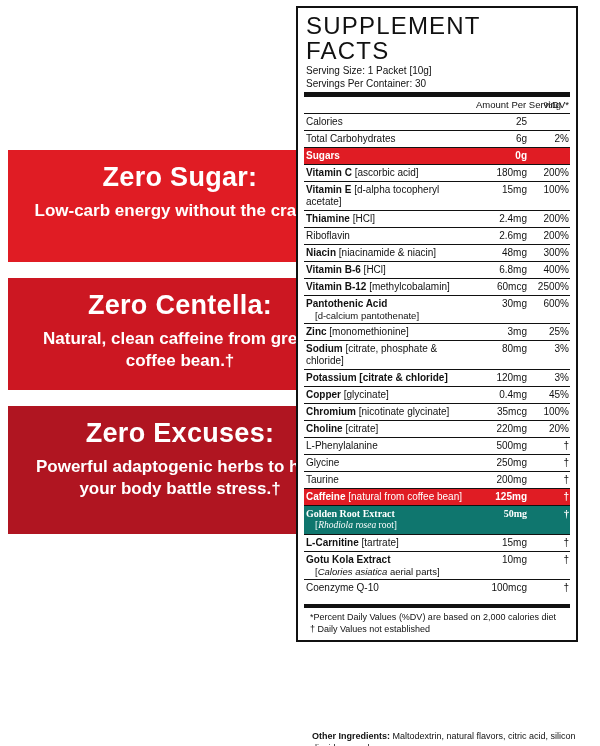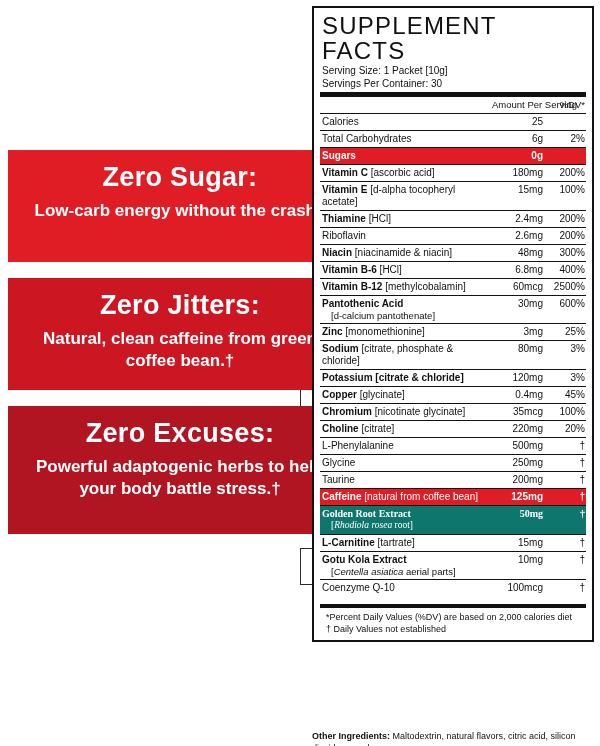--- a/index.html
+++ b/index.html
@@ -51,21 +51,21 @@
   }
   .connector-v {
     position: absolute;
     background: #2b2b2b;
     width: 1px;
   }
 
   
   .panel {
     position: absolute;
-    left: 312px;
+    left: 296px;
     top: 6px;
     width: 282px;
     border: 2px solid #111;
     background: #fff;
     padding: 4px 6px 5px 6px;
   }
   .panel-title {
     font-size: 24px;
     font-weight: 400;
     letter-spacing: 1.2px;
@@ -143,21 +143,21 @@
 <div class="connector" style="left:300px; top:548px; width:14px;"></div>
 <div class="connector-v" style="left:300px; top:548px; height:36px;"></div>
 <div class="connector" style="left:300px; top:584px; width:14px;"></div>
 
 <div class="callouts">
   <div class="callout c1">
     <div class="headline">Zero Sugar:</div>
     <div class="sub">Low-carb energy without the crash†</div>
   </div>
   <div class="callout c2">
-    <div class="headline">Zero Jitters:</div>
+    <div class="headline">Zero Centella:</div>
     <div class="sub">Natural, clean caffeine from green coffee bean.†</div>
   </div>
   <div class="callout c3">
     <div class="headline">Zero Excuses:</div>
     <div class="sub">Powerful adaptogenic herbs to help your body battle stress.†</div>
   </div>
 </div>
 
 <div class="panel">
   <div class="panel-title">SUPPLEMENT FACTS</div>
@@ -281,21 +281,21 @@
           <td class="nm"><span class="bold">Golden Root Extract</span><span class="sub2" style="padding-left: 9px;">[<span class="ital">Rhodiola rosea</span> root]</span></td>
           <td class="amt">50mg</td>
           <td class="dv">†</td>
         </tr>
         <tr>
           <td class="nm"><span class="bold">L-Carnitine</span><span style="font-weight: 400;"> [tartrate]</span></td>
           <td class="amt">15mg</td>
           <td class="dv">†</td>
         </tr>
         <tr>
-          <td class="nm"><span class="bold">Gotu Kola Extract</span><span class="sub2" style="padding-left: 9px;">[<span class="ital">Centella asiatica</span> aerial parts]</span></td>
+          <td class="nm"><span class="bold">Gotu Kola Extract</span><span class="sub2" style="padding-left: 9px;">[<span class="ital">Calories asiatica</span> aerial parts]</span></td>
           <td class="amt">10mg</td>
           <td class="dv">†</td>
         </tr>
         <tr>
           <td class="nm"><span class="">Coenzyme Q-10</span></td>
           <td class="amt">100mcg</td>
           <td class="dv">†</td>
         </tr>
       </tbody>
   </table>

